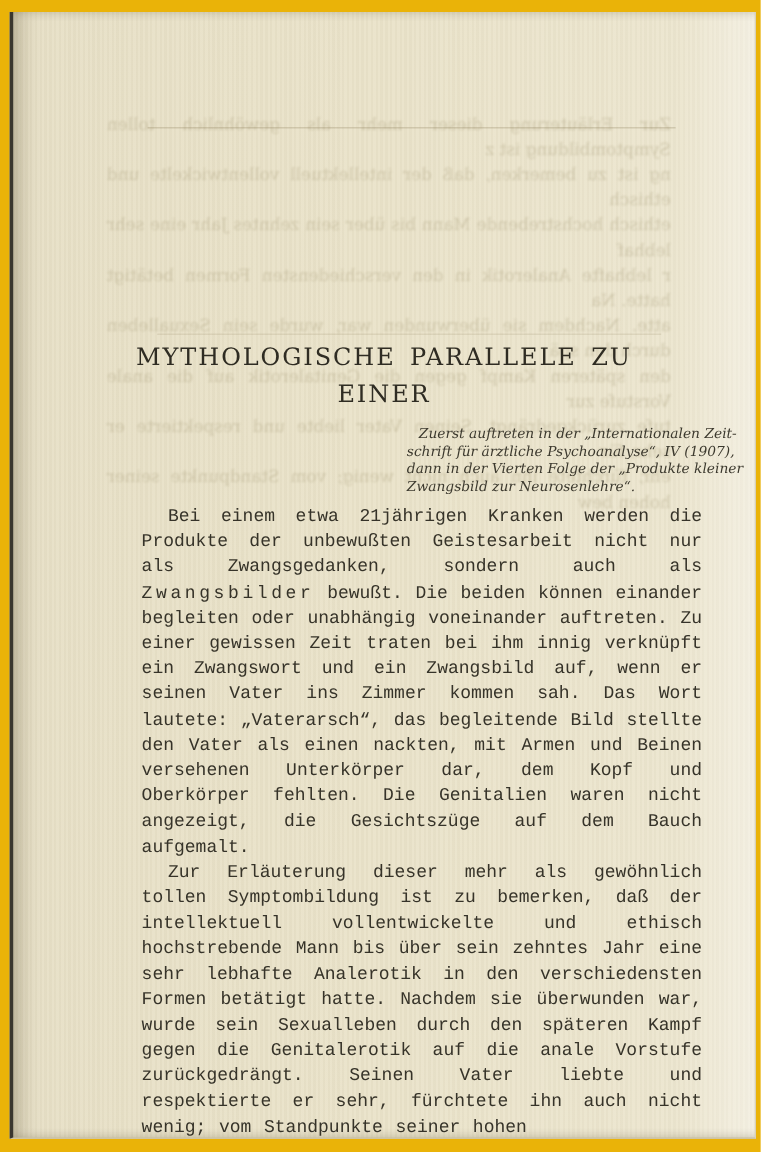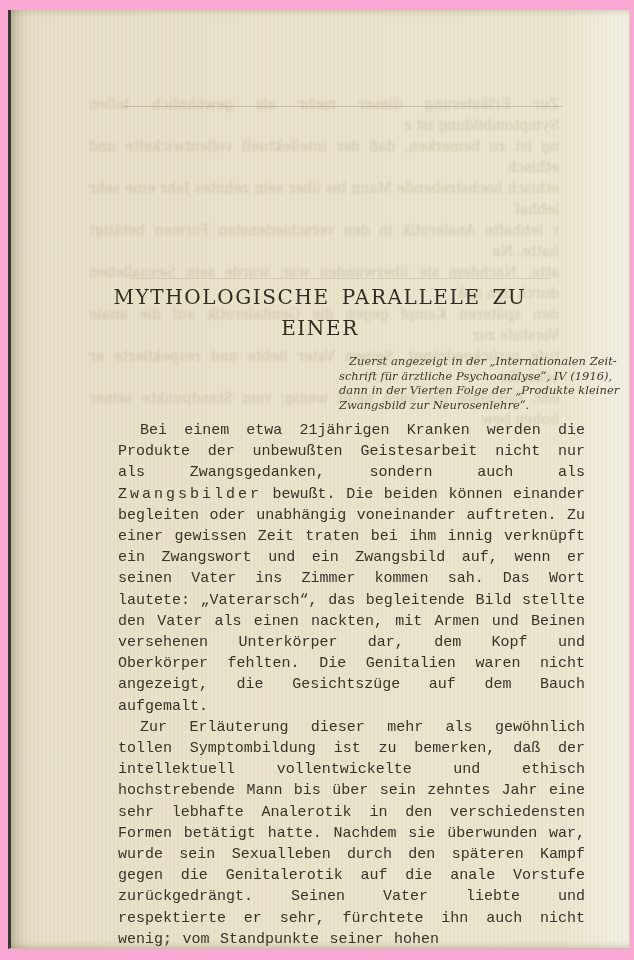--- a/index.html
+++ b/index.html
@@ -5,21 +5,21 @@
   html, body { margin: 0; padding: 0; }
   body {
     width: 634px; height: 960px;
     background: #ffffff;
     font-family: "DejaVu Serif", serif;
     overflow: hidden;
   }
   .scan-stage {
     position: relative;
     width: 634px; height: 960px;
-    background: #f9a8d4;
+    background: #eab308;
   }
   .paper {
     position: absolute;
     left: 8px; top: 10px;
     width: 618px; height: 938px;
     background:
       linear-gradient(to right,
         rgba(90,75,45,0.10) 0%, rgba(90,75,45,0.02) 4%,
         rgba(0,0,0,0) 50%, rgba(255,255,255,0.10) 90%,
         rgba(255,255,255,0.45) 100%),
@@ -116,22 +116,22 @@
         <div>tufe zurückgedrängt. Seinen Vater liebte und respektierte er sehr, für</div>
         <div>ehr, fürchtete ihn auch nicht wenig; vom Standpunkte seiner hohen  bew</div>
       </div>
     <div class="bleed-rule bottom"></div>
 
     <h1 class="title">
       <span>MYTHOLOGISCHE PARALLELE ZU EINER</span><br>
     </h1>
 
     <div class="citation">
-        <div class="cit-line first">Zuerst angezeigt in der „Internationalen Zeit-</div>
-        <div class="cit-line">schrift für ärztliche Psychoanalyse“, IV (1916),</div>
+        <div class="cit-line first">Zuerst auftreten in der „Internationalen Zeit-</div>
+        <div class="cit-line">schrift für ärztliche Psychoanalyse“, IV (1907),</div>
         <div class="cit-line">dann in der Vierten Folge der „Produkte kleiner</div>
         <div class="cit-line">Zwangsbild zur Neurosenlehre“.</div>
       </div>
 
     <div class="body-text">
         <p class="para"><span>Bei einem etwa 21jährigen Kranken werden die Produkte der unbewußten Geistesarbeit nicht nur als Zwangsgedanken, sondern auch als </span><span class="spaced">Zwangsbilder</span><span> bewußt. Die beiden können einander begleiten oder unabhängig voneinander auftreten. Zu einer gewissen Zeit traten bei ihm innig verknüpft ein Zwangswort und ein Zwangsbild auf, wenn er seinen Vater ins Zimmer kommen sah. Das Wort lautete: „Vaterarsch“, das begleitende Bild stellte den Vater als einen nackten, mit Armen und Beinen versehenen Unterkörper dar, dem Kopf und Oberkörper fehlten. Die Genitalien waren nicht angezeigt, die Gesichtszüge auf dem Bauch aufgemalt.</span></p>
         <p class="para"><span>Zur Erläuterung dieser mehr als gewöhnlich tollen Symptombildung ist zu bemerken, daß der intellektuell vollentwickelte und ethisch hochstrebende Mann bis über sein zehntes Jahr eine sehr lebhafte Analerotik in den verschiedensten Formen betätigt hatte. Nachdem sie überwunden war, wurde sein Sexualleben durch den späteren Kampf gegen die Genitalerotik auf die anale Vorstufe zurückgedrängt. Seinen Vater liebte und respektierte er sehr, fürchtete ihn auch nicht wenig; vom Standpunkte seiner hohen</span></p>
       </div>
 
   </div>

